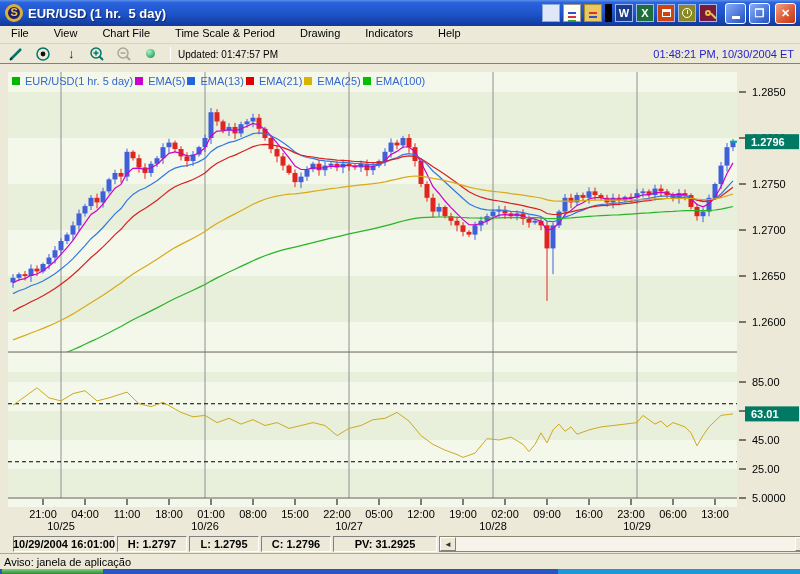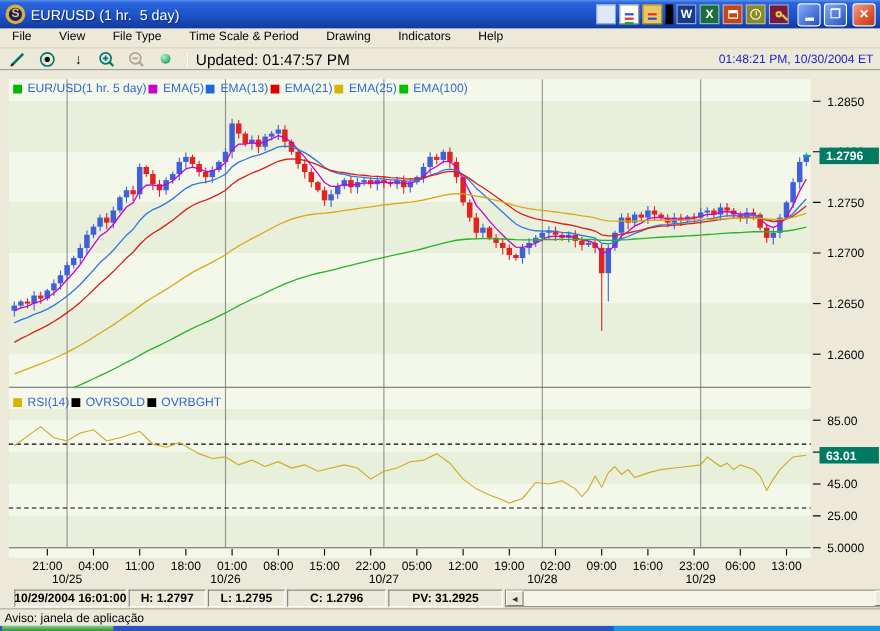--- a/index.html
+++ b/index.html
@@ -7,21 +7,21 @@
   body{font-family:"Liberation Sans",sans-serif;background:#ece9d8}
   .window{position:relative;width:800px;height:574px;background:#ece9d8}
 
   
   .titlebar{position:absolute;left:0;top:0;width:800px;height:26px;
     background:linear-gradient(180deg,#5a8fe8 0%,#2a63dd 10%,#1e53c8 55%,#12399c 100%);
     display:flex;align-items:center;padding:0 4px}
   .coin{width:18px;height:18px;border-radius:50%;background:#1c1c6e;border:3px solid #d7b13c;
     margin:0 5px 0 1px;position:relative;flex:none}
   .coin::after{content:"S";position:absolute;left:2.5px;top:-1px;font-size:11px;font-weight:bold;color:#e8c34a}
-  .title{color:#fff;font-weight:normal;font-size:13px;text-shadow:1px 1px 1px #0c2a70;white-space:pre}
+  .title{color:#fff;font-weight:bold;font-size:13px;text-shadow:1px 1px 1px #0c2a70;white-space:pre}
   .tb-right{margin-left:auto;display:flex;align-items:center;gap:3px}
   .mini{width:18px;height:18px;flex:none;position:relative;border:1px solid #9db8e8;display:flex;align-items:center;justify-content:center;font-size:11px;font-weight:bold;color:#fff}
   .grid4{display:grid;grid-template-columns:7px 7px;grid-template-rows:7px 7px;gap:1px;background:#dfe8f8;padding:1px;border:1px solid #8aa8d8}
   .grid4 i{display:block}
   .sep-black{width:7px;height:18px;background:#000;flex:none}
   .winbtn{width:21px;height:21px;border-radius:3px;border:1px solid #fff;flex:none;
     background:linear-gradient(135deg,#89aef5 0%,#3e6cd6 70%,#2a51b4 100%);
     color:#fff;font-size:11px;font-weight:bold;display:flex;align-items:center;justify-content:center;line-height:1}
   .winbtn.close{background:linear-gradient(135deg,#f2a088 0%,#dd5630 60%,#b83a18 100%);margin-left:2px}
   .winbtn .minbar{display:block;width:8px;height:3px;background:#fff;margin-top:9px}
@@ -29,21 +29,21 @@
   
   .menubar{position:absolute;left:0;top:26px;width:800px;height:18px;background:#ece9d8;
     display:flex;align-items:flex-start;padding-left:8px;font-size:11px;color:#000;border-bottom:1px solid #d8d4c0}
   .menu-item{margin-right:19px;padding:1px 3px;white-space:nowrap;cursor:default}
 
   
   .toolbar{position:absolute;left:0;top:45px;width:800px;height:19px;background:#ece9d8;
     display:flex;align-items:center;padding-left:8px;border-bottom:1px solid #808080}
   .tool{width:18px;height:16px;margin-right:9px;position:relative;flex:none}
   .tsep{width:1px;height:14px;background:#9a978a;border-right:1px solid #fff;margin:0 7px 0 0;flex:none}
-  .updated{font-size:14px;color:#000}
+  .updated{font-size:10px;color:#000}
   .clock{margin-left:auto;margin-right:6px;font-size:11px;color:#2222cc}
   .ball{width:9px;height:9px;border-radius:50%;background:radial-gradient(circle at 35% 30%,#aef0c8,#2fae6a 70%,#157a40);position:absolute;left:3px;top:3px}
   .arrow-down{position:absolute;left:6px;top:0;font-size:13px;font-weight:bold;color:#111;line-height:16px}
 
   
   .chartwrap{position:absolute;left:0;top:64px;width:800px;height:471px;background:#ece9d8}
   svg text{font-family:"Liberation Sans",sans-serif;font-size:11px}
   .legend{position:absolute;display:flex;align-items:center;font-size:11px;color:#3366cc;white-space:nowrap}
   .legend .item{display:flex;align-items:center;margin-right:2px;cursor:default}
   .legend .sq{width:8px;height:8px;margin-right:5px;flex:none}
@@ -107,21 +107,21 @@
           <span class="minbar"></span>
         </div>
       <div class="winbtn">❐</div>
       <div class="winbtn close">✕</div>
     </div>
   </div>
 
   <div class="menubar" id="menubar">
       <div class="menu-item">File</div>
       <div class="menu-item">View</div>
-      <div class="menu-item">File Type</div>
+      <div class="menu-item">Chart File</div>
       <div class="menu-item">Time Scale &amp; Period</div>
       <div class="menu-item">Drawing</div>
       <div class="menu-item">Indicators</div>
       <div class="menu-item">Help</div>
     </div>
 
   <div class="toolbar">
     <div class="tool">
       <svg width="18" height="16">
           <line x1="3" y1="13" x2="13" y2="3" stroke="#00756a" stroke-width="2.5"></line>
@@ -534,41 +534,27 @@
         </span>
         <span class="item">
           <span class="sq" style="background: rgb(216, 180, 0);"></span>
           <span>EMA(25)</span>
         </span>
         <span class="item">
           <span class="sq" style="background: rgb(0, 192, 0);"></span>
           <span>EMA(100)</span>
         </span>
       </div>
-    <div class="legend" id="legend-rsi" style="left:12px;top:296px">
-        <span class="item">
-          <span class="sq" style="background: rgb(216, 180, 0);"></span>
-          <span>RSI(14)</span>
-        </span>
-        <span class="item">
-          <span class="sq" style="background: rgb(0, 0, 0);"></span>
-          <span>OVRSOLD</span>
-        </span>
-        <span class="item">
-          <span class="sq" style="background: rgb(0, 0, 0);"></span>
-          <span>OVRBGHT</span>
-        </span>
-      </div>
   </div>
 
   <div class="statusbar">
     <div class="scell" style="width:102px">10/29/2004 16:01:00</div>
     <div class="scell" style="width:70px">H: 1.2797</div>
     <div class="scell" style="width:70px">L: 1.2795</div>
-    <div class="scell" style="width:90px">C: 1.2796</div>
+    <div class="scell" style="width:70px">C: 1.2796</div>
     <div class="scell" style="width:104px">PV: 31.2925</div>
     <div class="hscroll">
       <div class="sbtn">◄</div>
       <div class="sbtn right">►</div>
     </div>
   </div>
 
   <div class="hintbar">
     <span>Aviso: janela de aplicação</span>
   </div>

